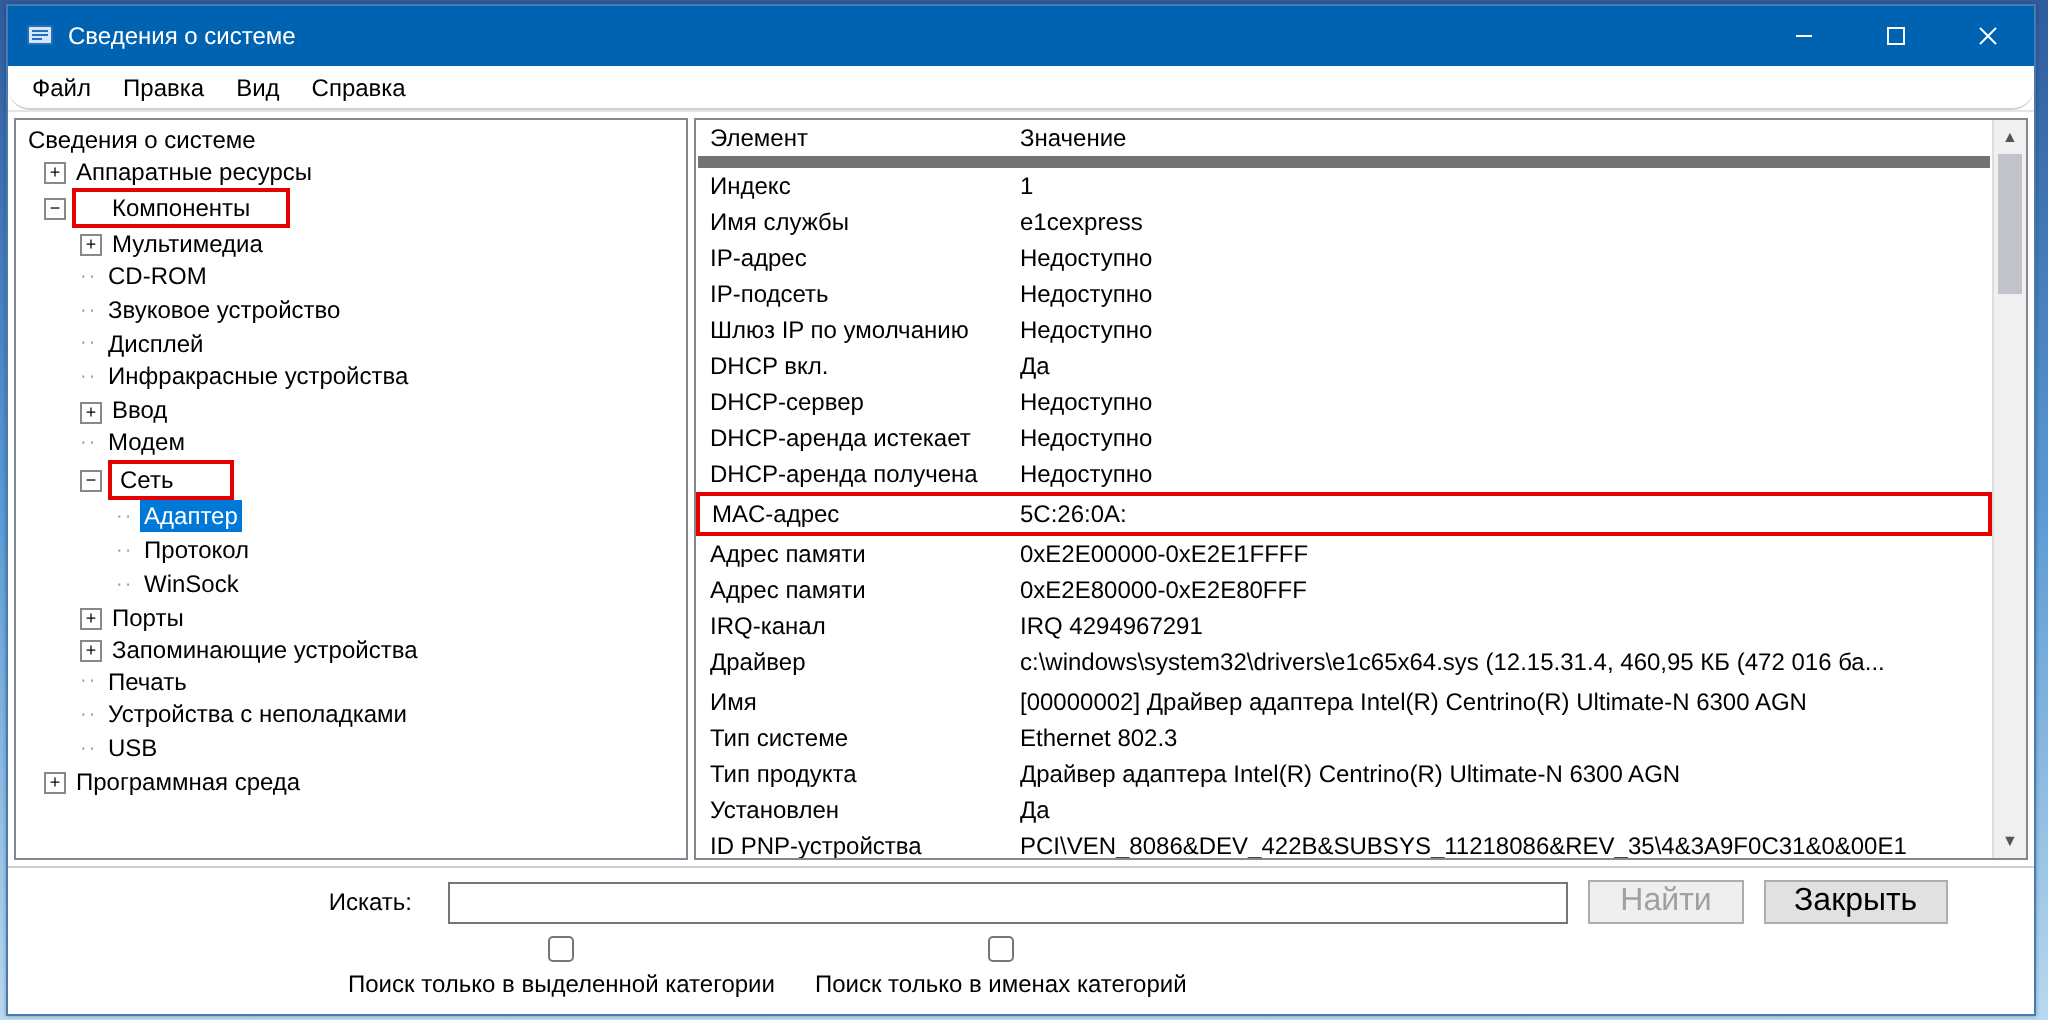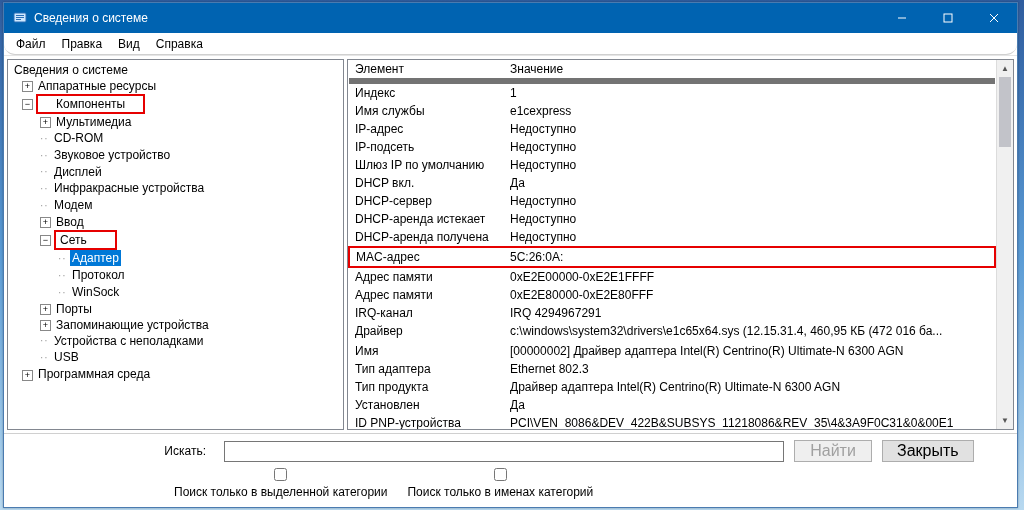--- a/index.html
+++ b/index.html
@@ -161,28 +161,29 @@
   <div class="content">
     <div class="tree-pane">
       <div class="tree-node indent0"><span class="tree-label">Сведения о системе</span></div>
       <div class="tree-node indent1"><span class="tree-toggle">+</span><span class="tree-label">Аппаратные ресурсы</span></div>
       <div class="tree-node indent1"><span class="tree-toggle">−</span><span class="red-box"><span class="tree-label">Компоненты</span></span></div>
       <div class="tree-node indent2"><span class="tree-toggle">+</span><span class="tree-label">Мультимедиа</span></div>
       <div class="tree-node indent2"><span class="tree-dots">··</span> <span class="tree-label">CD-ROM</span></div>
       <div class="tree-node indent2"><span class="tree-dots">··</span> <span class="tree-label">Звуковое устройство</span></div>
       <div class="tree-node indent2"><span class="tree-dots">··</span> <span class="tree-label">Дисплей</span></div>
       <div class="tree-node indent2"><span class="tree-dots">··</span> <span class="tree-label">Инфракрасные устройства</span></div>
+      <div class="tree-node indent2"><span class="tree-toggle">+</span><span class="tree-label">Ввод</span></div>
       <div class="tree-node indent2"><span class="tree-dots">··</span> <span class="tree-label">Модем</span></div>
-      <div class="tree-node indent2"><span class="tree-toggle">+</span><span class="tree-label">Ввод</span></div>
       <div class="tree-node indent2"><span class="tree-toggle">−</span><span class="red-box" style="padding:0 26px 0 2px;"><span class="tree-label">Сеть</span></span></div>
       <div class="tree-node indent3"><span class="tree-dots">··</span> <span class="tree-label selected">Адаптер</span></div>
       <div class="tree-node indent3"><span class="tree-dots">··</span> <span class="tree-label">Протокол</span></div>
       <div class="tree-node indent3"><span class="tree-dots">··</span> <span class="tree-label">WinSock</span></div>
       <div class="tree-node indent2"><span class="tree-toggle">+</span><span class="tree-label">Порты</span></div>
       <div class="tree-node indent2"><span class="tree-toggle">+</span><span class="tree-label">Запоминающие устройства</span></div>
+      <div class="tree-node indent2"><span class="tree-dots">··</span> <span class="tree-label">Печать</span></div>
       <div class="tree-node indent2"><span class="tree-dots">··</span> <span class="tree-label">Устройства с неполадками</span></div>
       <div class="tree-node indent2"><span class="tree-dots">··</span> <span class="tree-label">USB</span></div>
       <div class="tree-node indent1"><span class="tree-toggle">+</span><span class="tree-label">Программная среда</span></div>
     </div>
 
     <div class="detail-pane">
       <div class="detail-scroll">
         <table class="detail-table" id="detail-table">
           <colgroup>
               <col class="col-key">
@@ -253,21 +254,21 @@
               </tr>
               <tr>
                 <td></td>
                 <td></td>
               </tr>
               <tr>
                 <td>Имя</td>
                 <td>[00000002] Драйвер адаптера Intel(R) Centrino(R) Ultimate-N 6300 AGN</td>
               </tr>
               <tr>
-                <td>Тип адаптера</td>
+                <td>Тип системе</td>
                 <td>Ethernet 802.3</td>
               </tr>
               <tr>
                 <td>Тип продукта</td>
                 <td>Драйвер адаптера Intel(R) Centrino(R) Ultimate-N 6300 AGN</td>
               </tr>
               <tr>
                 <td>Установлен</td>
                 <td>Да</td>
               </tr>

